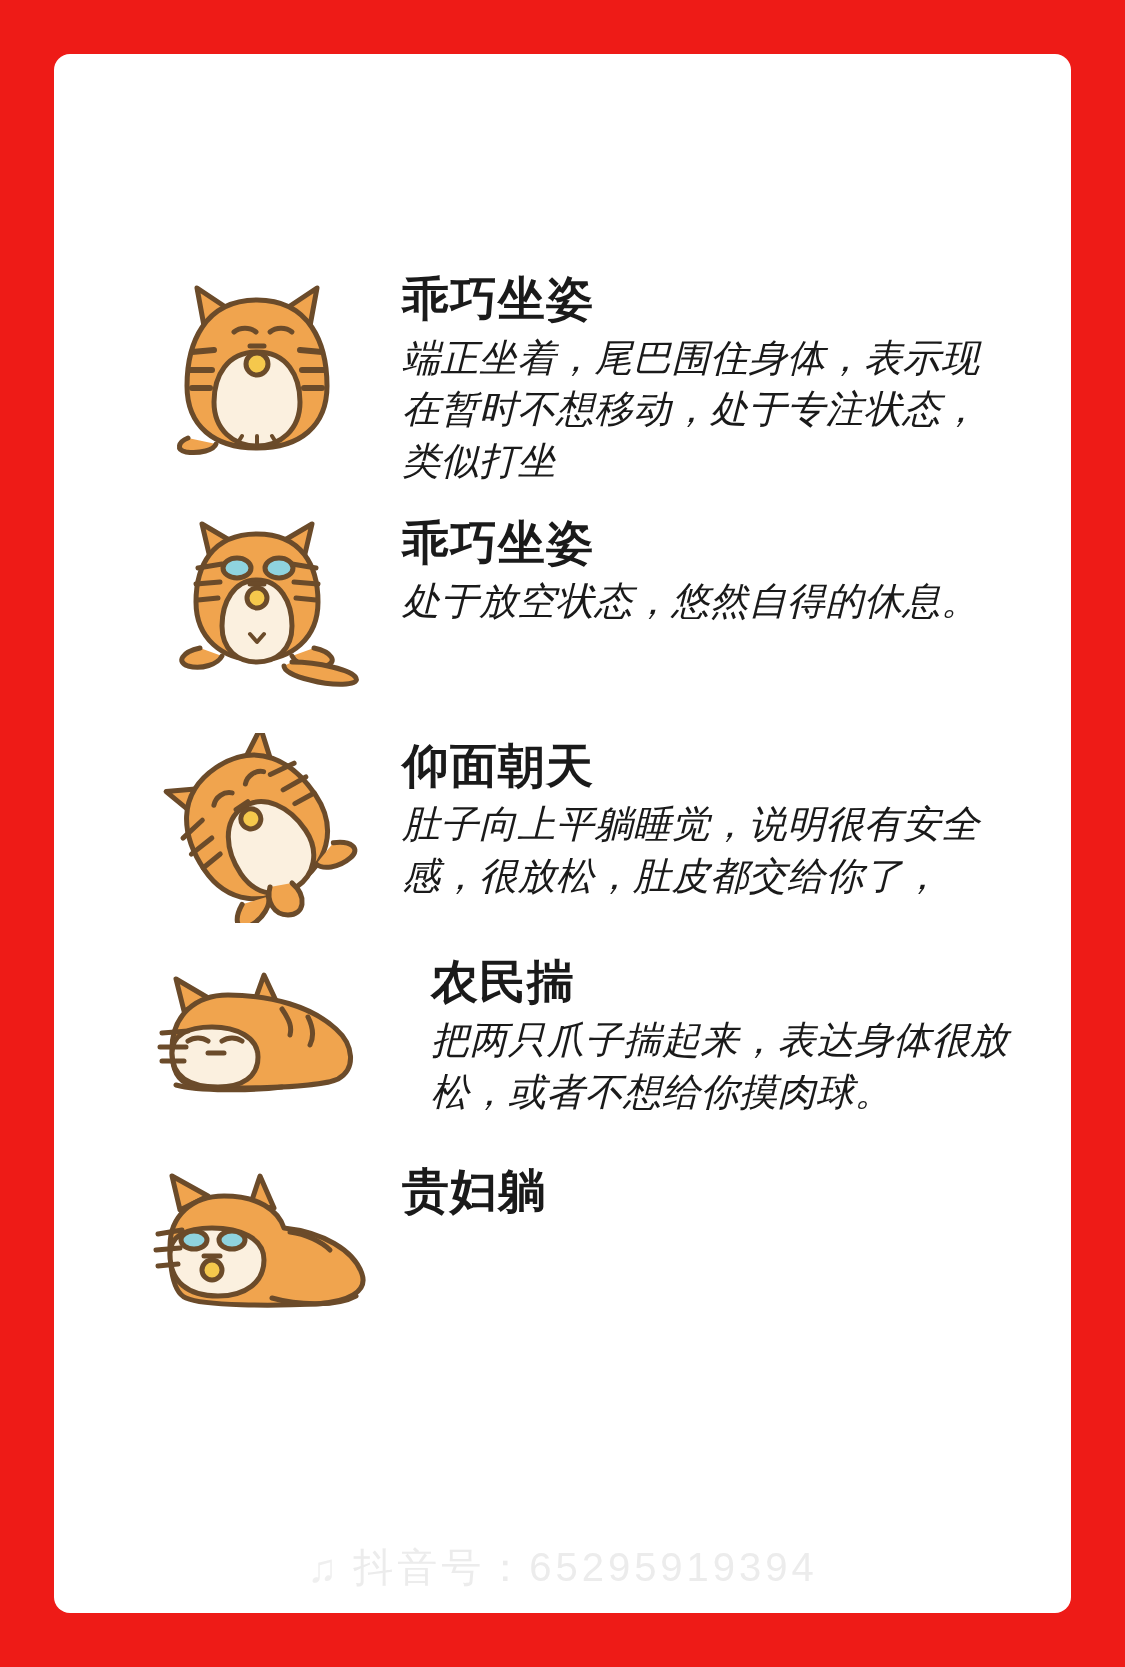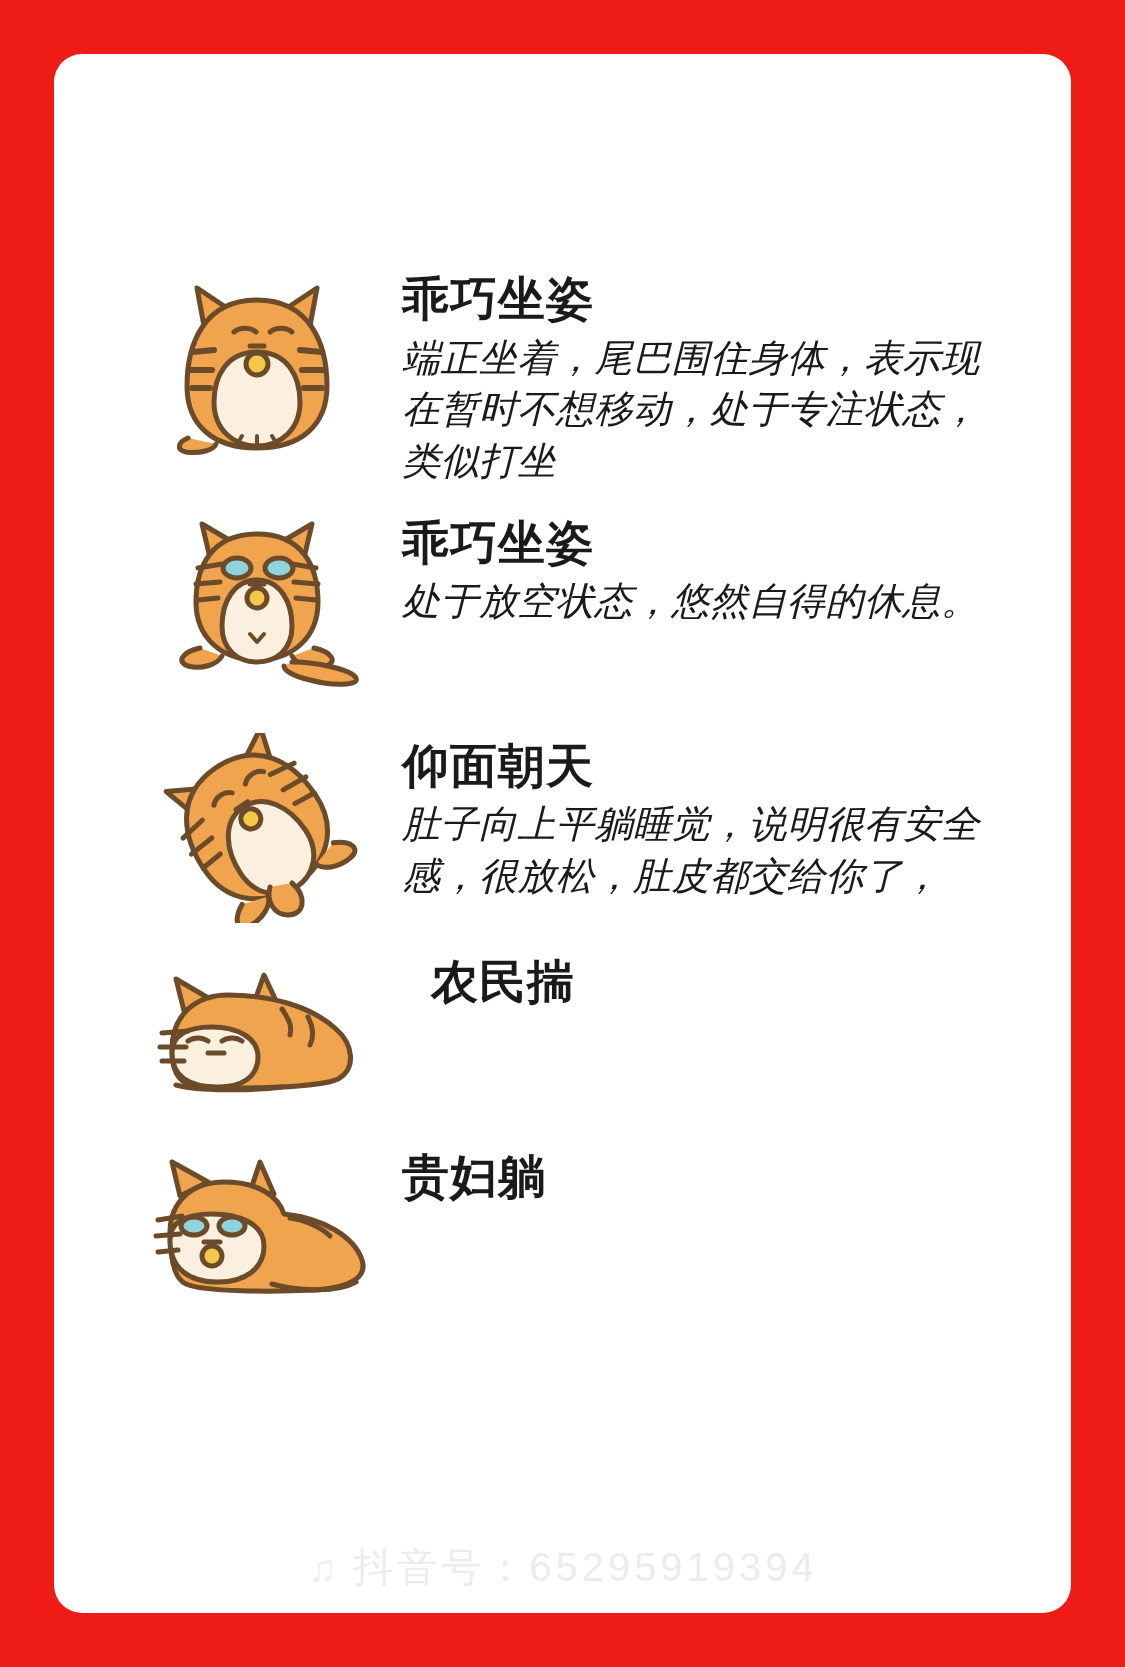--- a/index.html
+++ b/index.html
@@ -13,21 +13,21 @@
     font-family: "Liberation Sans", sans-serif;
     overflow: hidden;
   }
   .page {
     position: absolute;
     left: 54px;
     top: 54px;
     width: 1017px;
     height: 1559px;
     background: #ffffff;
-    border-radius: 28px;
+    border-radius: 16px;
     overflow: hidden;
   }
   .content {
     position: absolute;
     left: 0;
     top: 0;
     width: 1017px;
     padding-top: 212px;
     box-sizing: border-box;
   }
@@ -185,20 +185,21 @@
             <path d="M56 92 C62 88 70 88 76 92 M90 92 C96 88 104 88 110 92" stroke-width="5"></path>
             <path d="M76 104 L92 104" stroke-width="5"></path>
             <path d="M30 84 L56 82 M28 98 L54 98 M30 112 L52 112" stroke-width="5"></path>
             <path d="M150 60 C158 72 160 78 158 86 M176 68 C182 80 182 88 178 96" stroke-width="5"></path>
             <path d="M44 136 C66 142 120 142 150 138" stroke-width="5"></path>
           </g>
         </svg>
       </div>
       <div class="text-col">
         <h2 class="title">农民揣</h2>
+        <p class="desc">把两只爪子揣起来，表达身体很放松，或者不想给你摸肉球。</p>
       </div>
     </div>
 
     <div class="row row-4">
       <div class="illus">
         <svg width="250" height="165" viewBox="0 0 250 165">
           <g stroke="#6B4B2A" stroke-width="5" stroke-linejoin="round" stroke-linecap="round" fill="none">
             <path d="M48 52 L40 18 L76 38 Z" fill="#F0A44E"></path>
             <path d="M118 48 L128 18 L142 50 Z" fill="#F0A44E"></path>
             <path d="M38 88 C38 58 60 38 92 38 C126 38 146 52 152 70 C190 74 222 92 230 116 C236 134 216 144 184 146 C140 148 72 148 54 140 C40 134 38 108 38 88 Z" fill="#F0A44E"></path>

